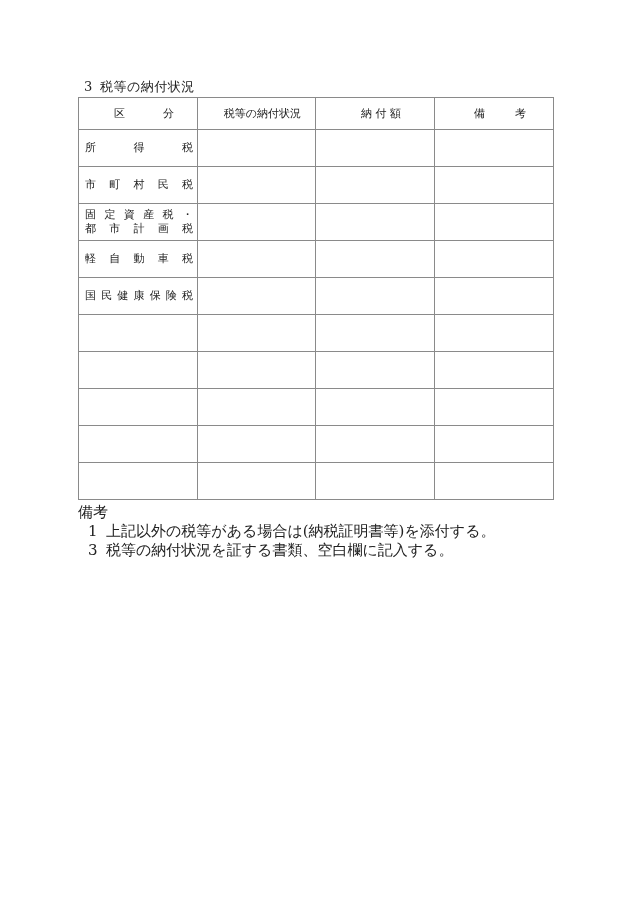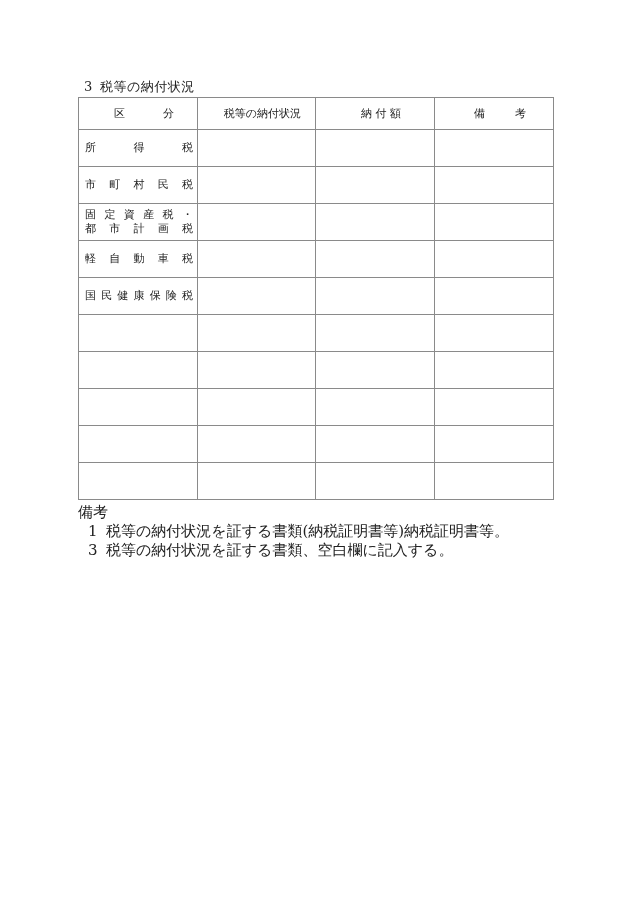--- a/index.html
+++ b/index.html
@@ -173,16 +173,16 @@
         <td></td>
         <td></td>
         <td></td>
       </tr>
     </tbody>
 </table>
 
 <div class="notes">
   <div class="label">備考</div>
   <div id="notes-items">
-      <div class="item"><span class="n">1</span><span>税等の納付状況を証する書類(納税証明書等)納税証明書等。</span></div>
+      <div class="item"><span class="n">1</span><span>上記以外の税等がある場合は(納税証明書等)を添付する。</span></div>
       <div class="item"><span class="n">3</span><span>税等の納付状況を証する書類、空白欄に記入する。</span></div>
     </div>
 </div>
 
 </body></html>

